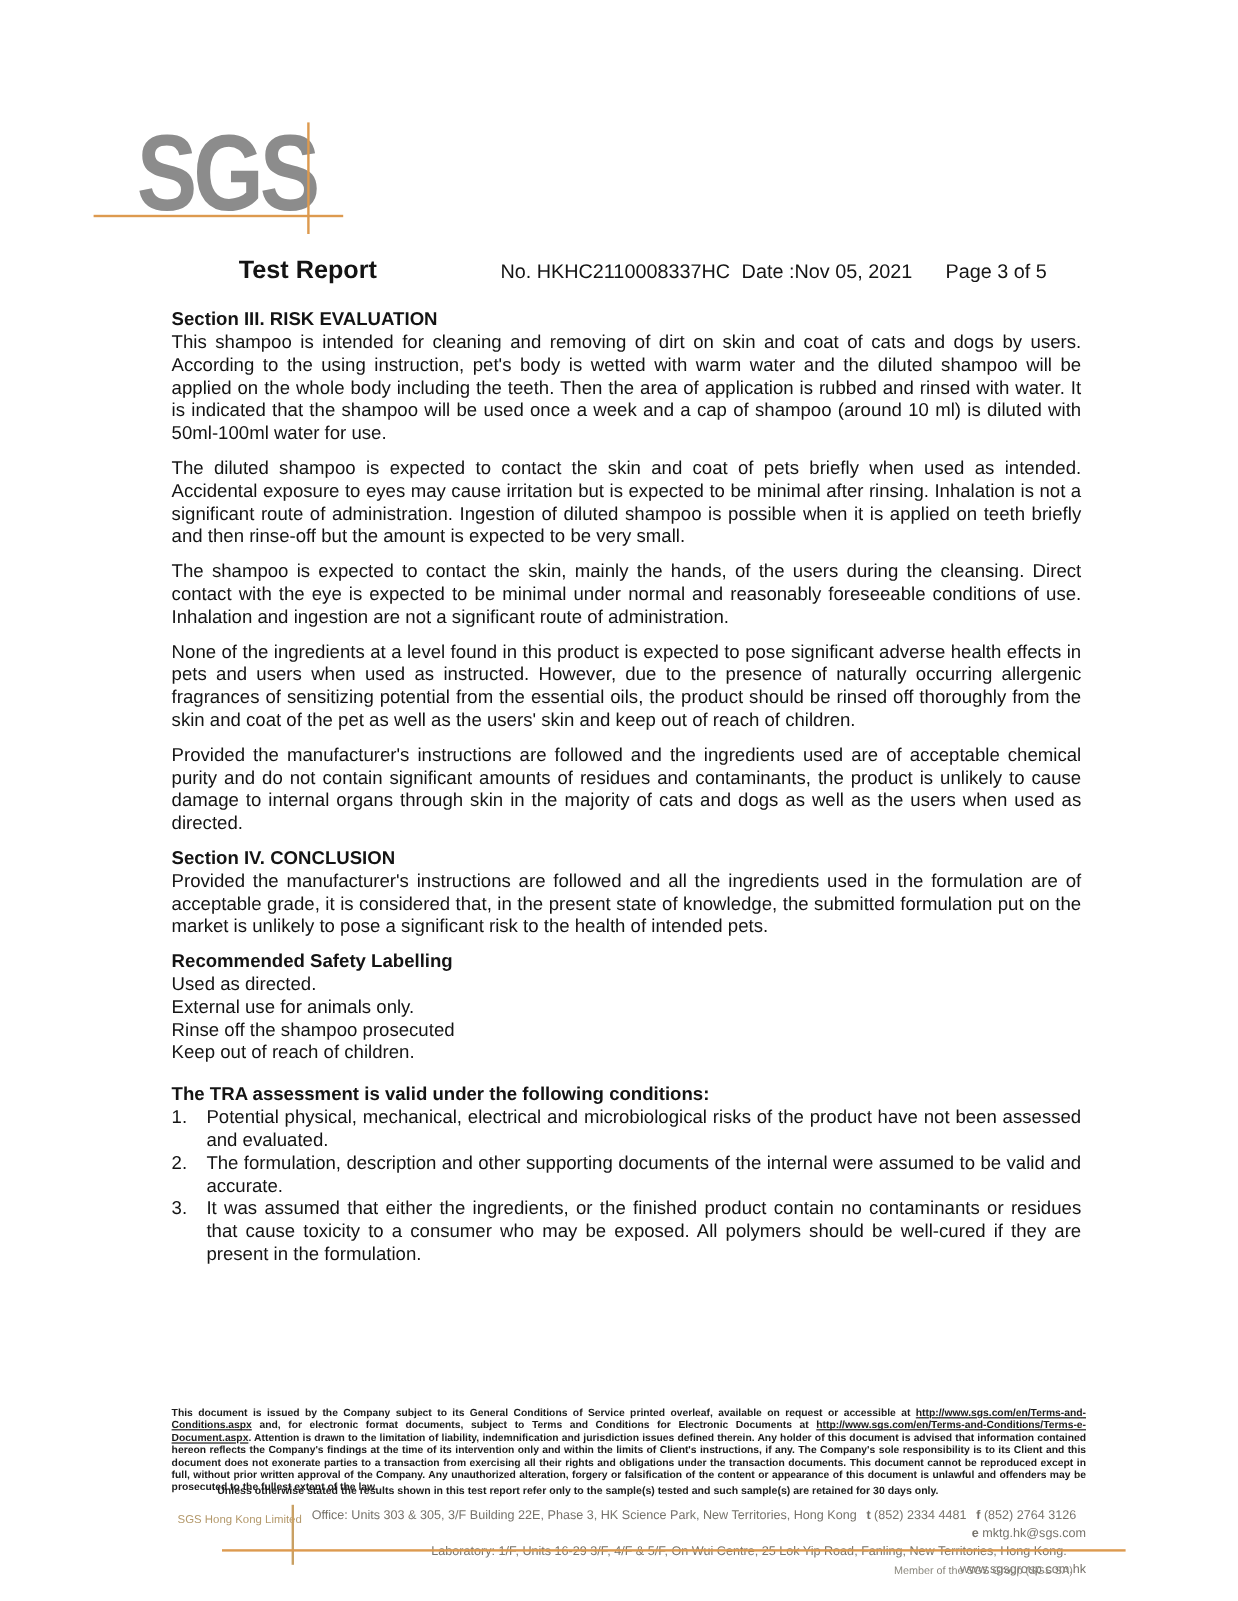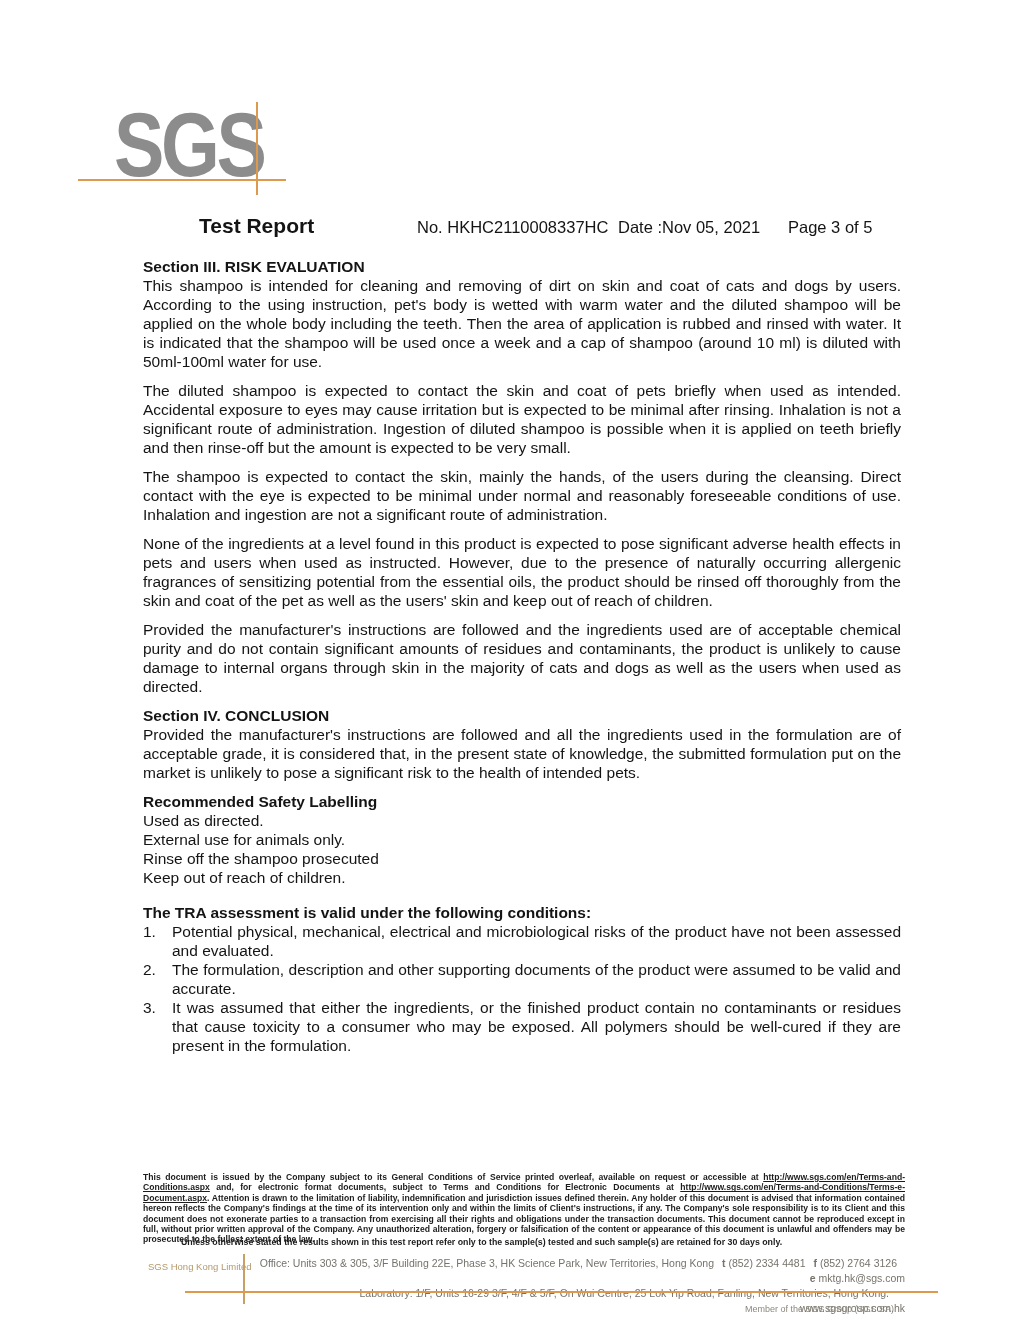--- a/index.html
+++ b/index.html
@@ -81,21 +81,21 @@
     <div class="plain-line">Rinse off the shampoo prosecuted</div>
     <div class="plain-line">Keep out of reach of children.</div>
 
     <h3 class="sec-title gap40">The TRA assessment is valid under the following conditions:</h3>
     <div class="tra-item">
       <span class="tra-num">1.</span>
       <span class="tra-text">Potential physical, mechanical, electrical and microbiological risks of the product have not been assessed and evaluated.</span>
     </div>
     <div class="tra-item">
       <span class="tra-num">2.</span>
-      <span class="tra-text">The formulation, description and other supporting documents of the product were assumed to be valid and accurate.</span>
+      <span class="tra-text">The formulation, description and other supporting documents of the internal were assumed to be valid and accurate.</span>
     </div>
     <div class="tra-item">
       <span class="tra-num">3.</span>
       <span class="tra-text">It was assumed that either the ingredients, or the finished product contain no contaminants or residues that cause toxicity to a consumer who may be exposed. All polymers should be well-cured if they are present in the formulation.</span>
     </div>
   </div>
 
   <div class="legal">
     <span>This document is issued by the Company subject to its General Conditions of Service printed overleaf, available on request or accessible at </span><a href="#">http://www.sgs.com/en/Terms-and-Conditions.aspx</a><span> and, for electronic format documents, subject to Terms and Conditions for Electronic Documents at </span><a href="#">http://www.sgs.com/en/Terms-and-Conditions/Terms-e-Document.aspx</a><span>. Attention is drawn to the limitation of liability, indemnification and jurisdiction issues defined therein. Any holder of this document is advised that information contained hereon reflects the Company's findings at the time of its intervention only and within the limits of Client's instructions, if any. The Company's sole responsibility is to its Client and this document does not exonerate parties to a transaction from exercising all their rights and obligations under the transaction documents. This document cannot be reproduced except in full, without prior written approval of the Company. Any unauthorized alteration, forgery or falsification of the content or appearance of this document is unlawful and offenders may be prosecuted to the fullest extent of the law.</span>
   </div>

